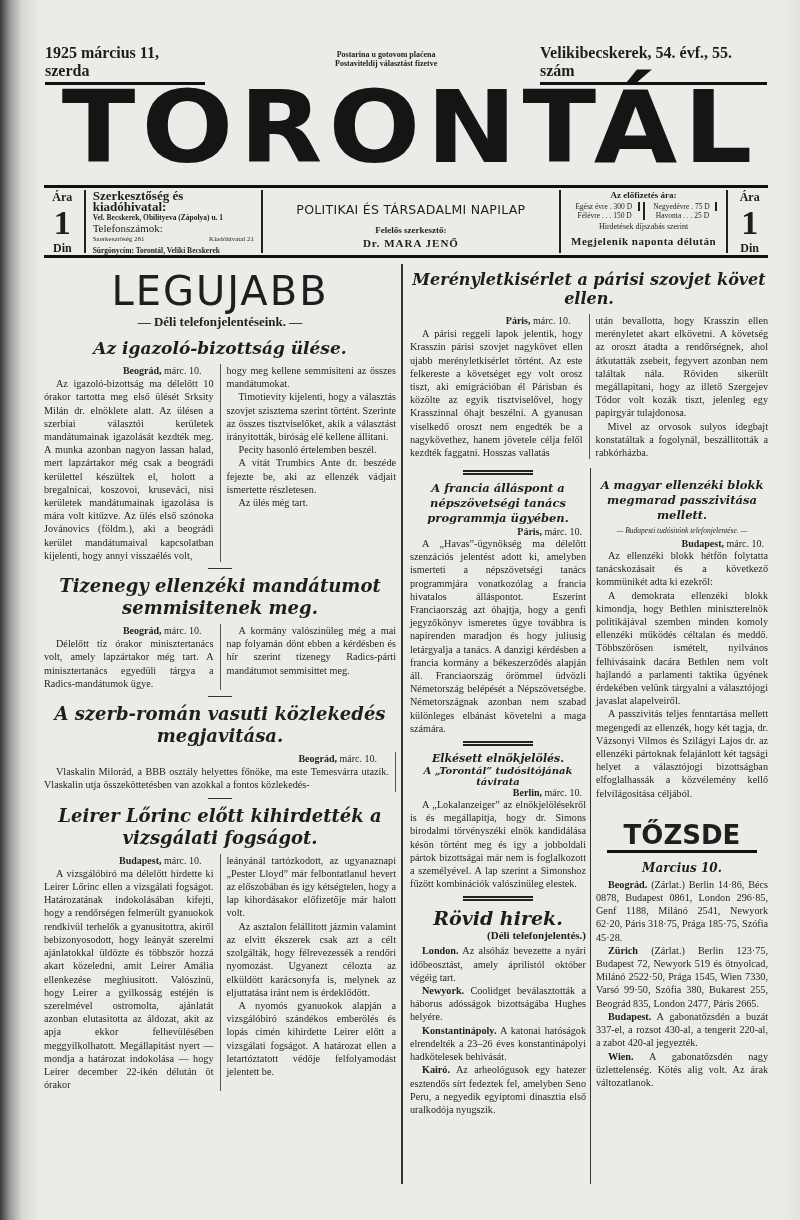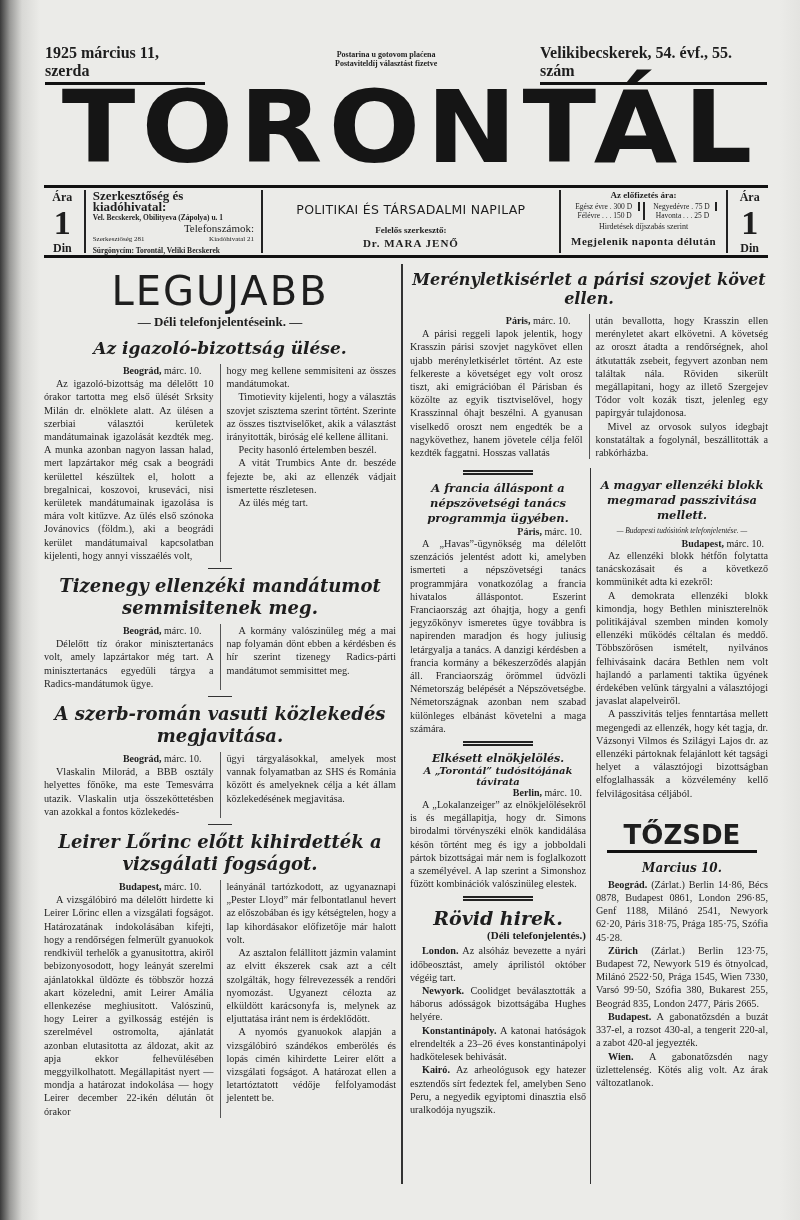--- a/index.html
+++ b/index.html
@@ -27,21 +27,21 @@
   }
   .infobar { left: 44px; top: 185px; width: 724px; height: 73px;
     border-top: 3px solid #111; border-bottom: 3px solid #111; display: flex; }
   .price { width: 38px; text-align: center; font-weight: bold; }
   .price .a { font-size: 12px; margin-top: 2px; font-family: Liberation Serif, serif; }
   .price .n { font-size: 34px; line-height: 36px; }
   .price .d { font-size: 12px; }
   .vline { width: 2px; background: #222; margin: 2px 3px; }
   .editorial { width: 175px; font-size: 8px; line-height: 11px; padding: 2px 4px; }
   .editorial .h { font-weight: bold; font-size: 13px; }
-  .editorial .t { font-size: 11px; text-align: right; }
+  .editorial .t { font-size: 11px; text-align: left; }
   .editorial .row { display: flex; justify-content: space-between; font-size: 7px; }
   .center { width: 300px; text-align: center; padding-top: 14px; }
   .center .sub { font-family: "DejaVu Sans", sans-serif; font-size: 12.5px; letter-spacing: .3px; }
   .center .ed { font-size: 9px; font-weight: bold; margin-top: 8px; }
   .center .name { font-size: 11px; font-weight: bold; letter-spacing: 1px; margin-top: 2px; }
   .subs { width: 165px; text-align: center; font-size: 8px; padding: 2px 3px; }
   .subs .grid { display: flex; text-align: center; margin: 2px 0; font-size: 7.5px; line-height: 9px; }
   .subs .grid div { flex: 1; padding: 0 3px; }
   .subs .grid div:first-child { border-right: 2px solid #222; }
   .subs .big { font-size: 11px; font-weight: bold; letter-spacing: .5px; margin-top: 4px; }
@@ -157,23 +157,20 @@
     </div>
     <div class="dash"></div>
 
     <div class="head-i" style="font-size:18px;line-height:22px">A szerb-román vasuti közlekedés megjavitása.</div>
     <div class="twocol" style="margin-top:5px">
       <div class="txt">
         <div class="dateline"><b>Beográd,</b> <span>márc. 10.</span></div>
         <p>Vlaskalin Milorád, a BBB osztály helyettes főnöke, ma este Temesvárra utazik. Vlaskalin utja összeköttetésben van azokkal a fontos közlekedés-</p>
       </div>
       <div class="sep"></div>
-      <div class="txt">
-          <p style="text-indent:0">ügyi tárgyalásokkal, amelyek most vannak folyamatban az SHS és Románia között és amelyeknek célja a két állam közlekedésének megjavitása.</p>
-        </div>
     </div>
     <div class="dash"></div>
 
     <div class="head-i" style="font-size:18px;line-height:22px">Leirer Lőrinc előtt kihirdették a vizsgálati fogságot.</div>
     <div class="twocol" style="margin-top:5px">
       <div class="txt">
         <div class="dateline"><b>Budapest,</b> <span>márc. 10.</span></div>
         <p>A vizsgálóbiró ma délelőtt hirdette ki Leirer Lőrinc ellen a vizsgálati fogságot. Határozatának indokolásában kifejti, hogy a rendőrségen felmerült gyanuokok rendkivül terhelők a gyanusitottra, akiről bebizonyosodott, hogy leányát szerelmi ajánlatokkal üldözte és többször hozzá akart közeledni, amit Leirer Amália ellenkezése meghiusitott. Valószinü, hogy Leirer a gyilkosság estéjén is szerelmével ostromolta, ajánlatát azonban elutasitotta az áldozat, akit az apja ekkor felhevülésében meggyilkolhatott. Megállapitást nyert — mondja a határozat indokolása — hogy Leirer december 22-ikén délután öt órakor</p>
       </div>
       <div class="sep"></div>

